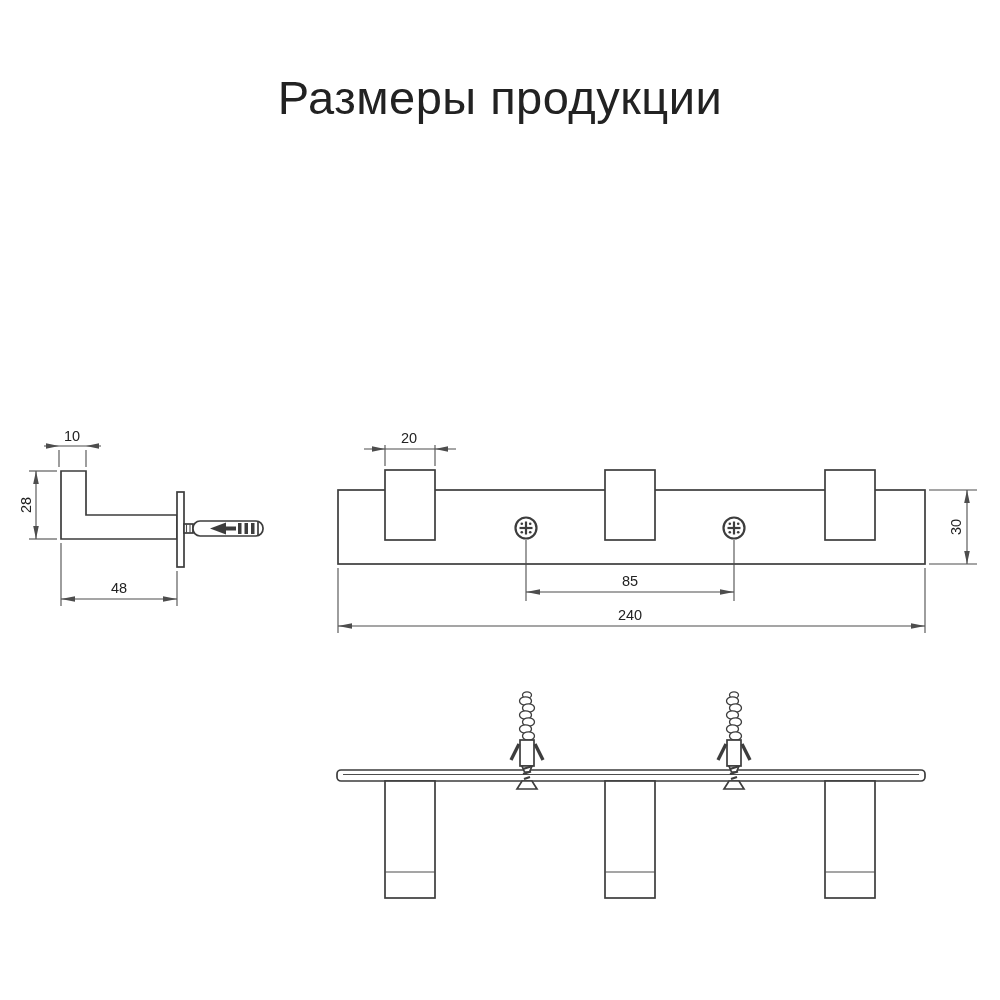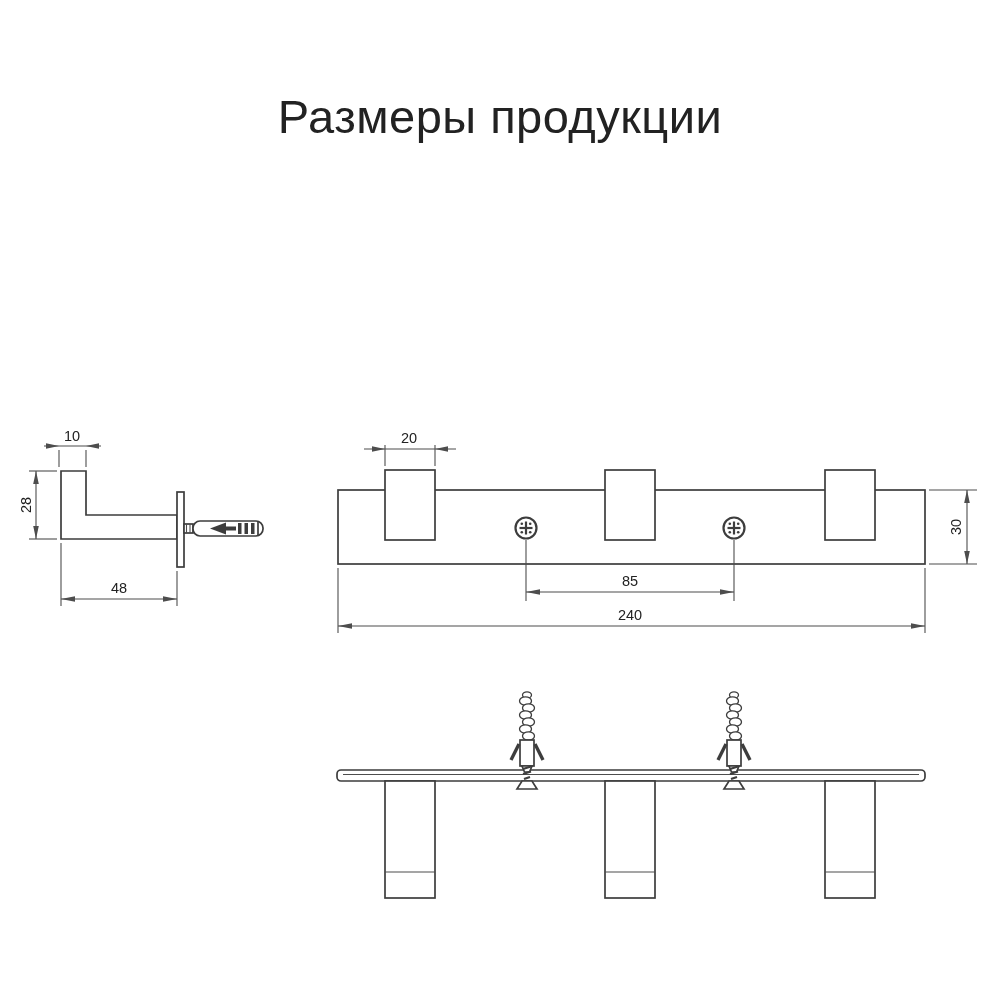--- a/index.html
+++ b/index.html
@@ -1,18 +1,18 @@
 <!DOCTYPE html>
 <html style="--background: #ffffff; --line: #3d3d3d; --dim: #4d4d4d; --text: #222222;"><head>
 <meta charset="utf-8">
 <style>
   html,body{margin:0;padding:0;}
   body{width:1000px;height:1000px;position:relative;background:var(--background,#fff);
        font-family:"Liberation Sans",sans-serif;overflow:hidden;}
-  .title{position:absolute;top:89px;left:0;width:1000px;text-align:center;
+  .title{position:absolute;top:70px;left:0;width:1000px;text-align:center;
          font-size:47px;font-weight:500;color:var(--text,#1e1e1e);letter-spacing:.5px;}
   svg{position:absolute;top:0;left:0;}
   .ol{fill:#fff;stroke:var(--line,#3d3d3d);stroke-width:1.7;}
   .nf{fill:none;stroke:var(--line,#3d3d3d);stroke-width:1.7;}
   .coil{fill:#fff;stroke:var(--line,#3d3d3d);stroke-width:1.3;}
   .thin{fill:none;stroke:var(--dim,#4d4d4d);stroke-width:1.1;}
   .arr{fill:var(--dim,#4d4d4d);stroke:none;}
   .dark{fill:var(--line,#3d3d3d);stroke:none;}
   .thick{fill:none;stroke:var(--line,#3d3d3d);stroke-width:3.4;}
   .t22{fill:none;stroke:var(--line,#3d3d3d);stroke-width:2.2;}

